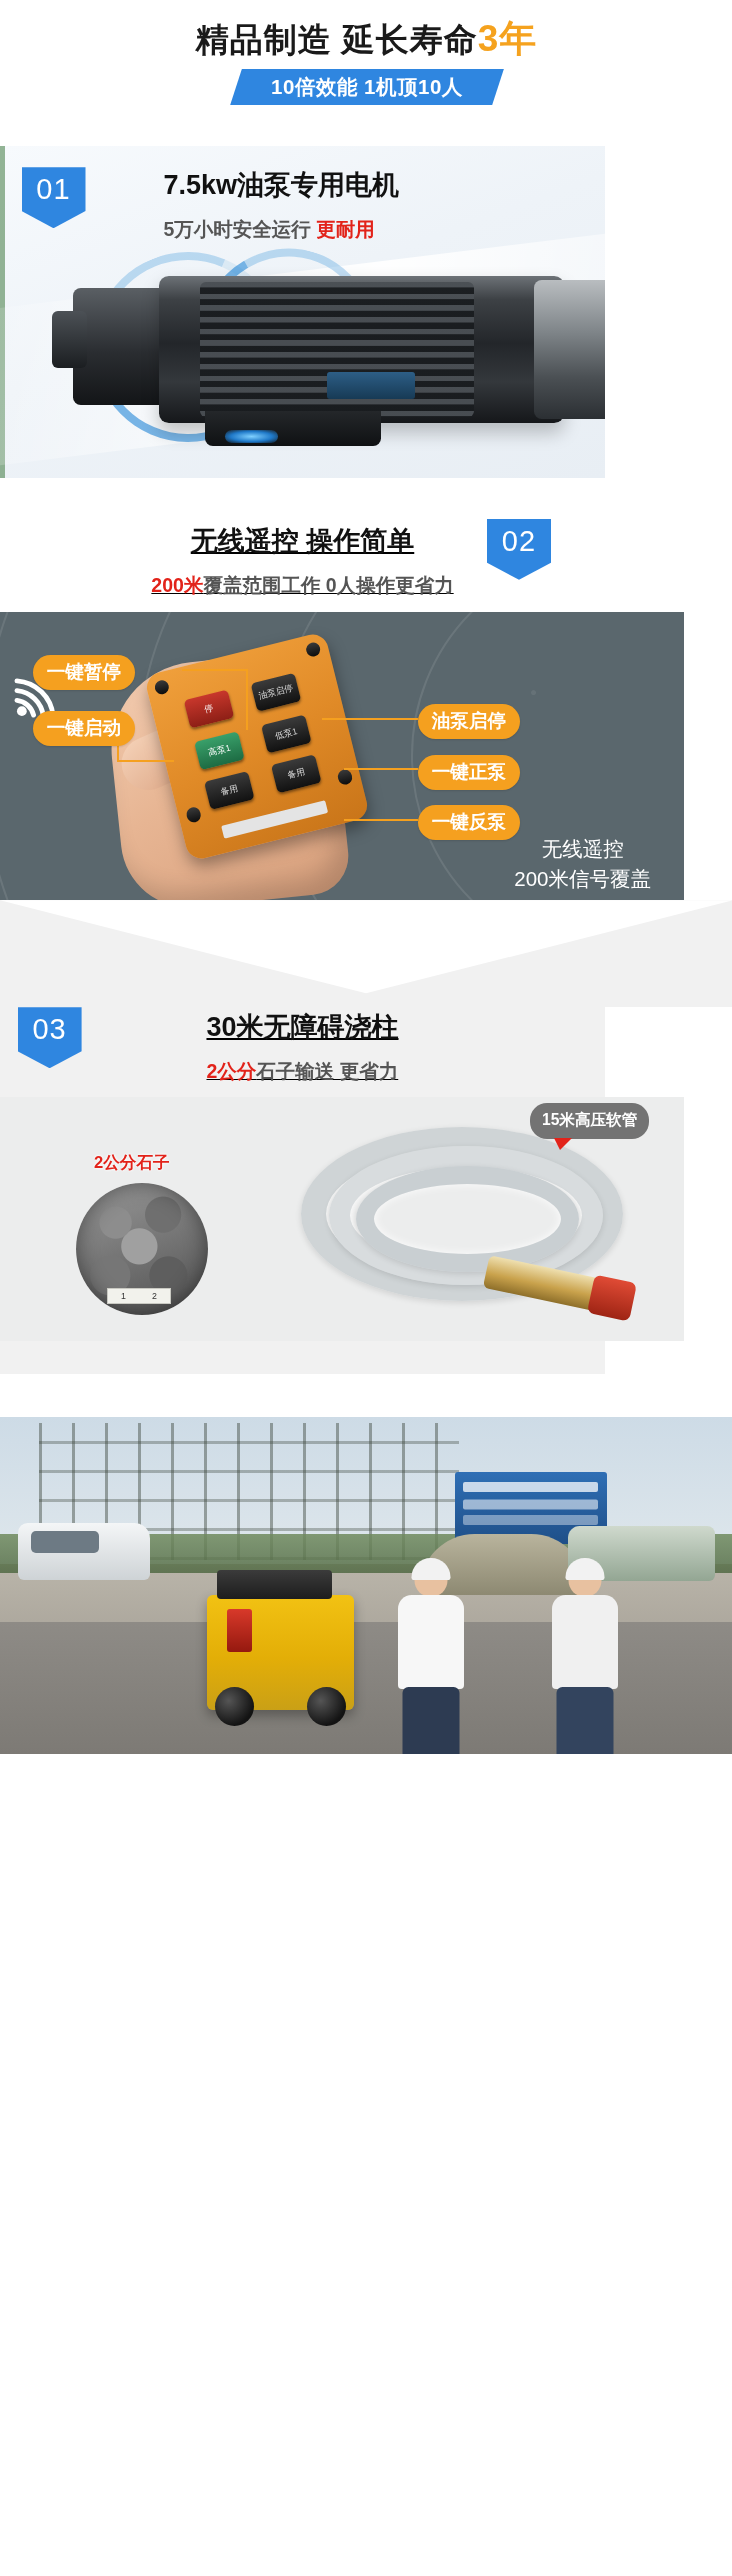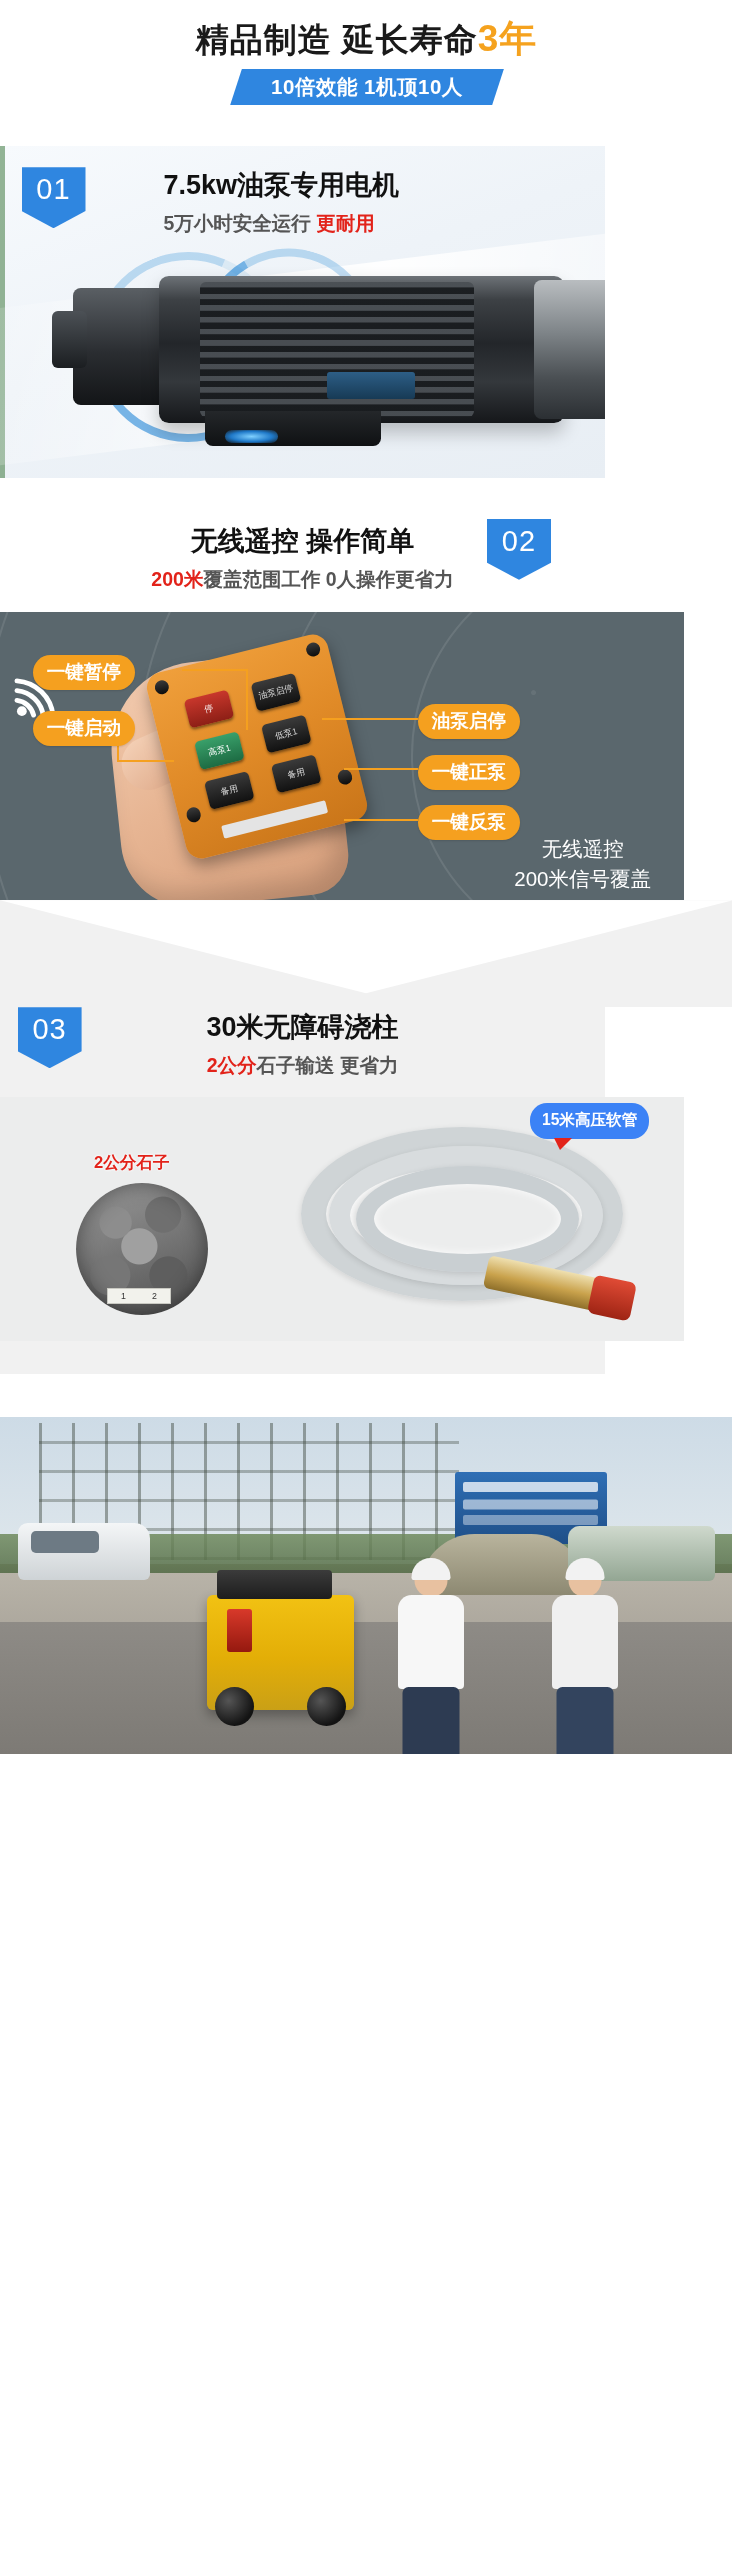--- a/index.html
+++ b/index.html
@@ -21,34 +21,34 @@
   .header-title .accent { color:#f5a21e; font-size:37px; }
   .header-banner-wrap { margin-top:4.9px; display:flex; justify-content:center; }
   .header-banner {
     background:#2f86e0; color:#fff; font-size:20.5px; font-weight:bold;
     padding:5.9px 35px 6.8px 35px; line-height:23.4px;
     transform:skewX(-18deg);
   }
   .header-banner span { display:inline-block; transform:skewX(18deg); letter-spacing:0.5px; }
 
   
-  .section { position:relative; width:605px; }
+  .section { position:relative; width:605px;text-decoration:underline; }
 
   
   .badge {
     width:64px; height:61px; background:#2f86e0; color:#fff;
     display:flex; align-items:flex-start; justify-content:center;
     font-size:29px; font-weight:normal; letter-spacing:1px;
     padding-top:5.9px;
     clip-path:polygon(0 0,100% 0,100% 72%,50% 100%,0 72%);
     flex:0 0 auto;
   }
 
   .sec-title { font-size:27px; font-weight:bold; color:#111; line-height:37px; white-space:nowrap; }
-  .sec-sub  { font-size:19.5px; font-weight:bold; color:#222; line-height:29px; margin-top:5px; white-space:nowrap; }
+  .sec-sub  { font-size:19.5px; font-weight:bold; color:#222; line-height:29px; margin-top:11px; white-space:nowrap; }
   .sec-sub .red { color:#e2231a; }
   .sec-sub .gray { color:#555; font-weight:bold; }
 
   
   .s1 {
     height:332px; margin-top:41px;
     background:linear-gradient(160deg,#f7fafd 0%,#eef3f8 45%,#e8eef4 100%);
     position:relative; overflow:hidden;
   }
   .s1:before{
@@ -161,21 +161,21 @@
   .chevron { width:733px; height:107px; background:#f1f1f1; position:relative; overflow:hidden; }
   .chevron:before {
     content:""; position:absolute; left:0; top:0; width:733px; height:107px;
     background:#fff; clip-path:polygon(0 0,733px 0,366px 93px);
   }
 
   
   .s3 { background:#f1f1f1; padding-bottom:33px; }
   .s3-head { display:flex; align-items:flex-start; justify-content:center; position:relative; height:84px; }
   .s3-head .badge { position:absolute; left:17.6px; top:0; }
-  .s3-head .txt { text-align:right; padding-top:2px; }
+  .s3-head .txt { text-align:left; padding-top:2px; }
   .s3-photo { margin:5.9px auto 0 auto; width:684px; height:244px; position:relative; background:#eceded; overflow:hidden; }
   .stones {
     position:absolute; left:76px; top:86px; width:132px; height:132px; border-radius:50%;
     background:
       radial-gradient(circle at 30% 30%, #8d8d8d 0 15.6px, rgba(0,0,0,0) 16.6px),
       radial-gradient(circle at 66% 24%, #6f6f6f 0 17.6px, rgba(0,0,0,0) 18.6px),
       radial-gradient(circle at 26% 70%, #767676 0 19.5px, rgba(0,0,0,0) 20.5px),
       radial-gradient(circle at 70% 70%, #5e5e5e 0 18.6px, rgba(0,0,0,0) 19.5px),
       radial-gradient(circle at 48% 48%, #a0a0a0 0 17.6px, rgba(0,0,0,0) 18.6px),
       linear-gradient(160deg,#9a9a9a,#4f4f4f);
@@ -203,21 +203,21 @@
   .hose .coupler {
     position:absolute; left:203px; top:152px; width:117px; height:33px; border-radius:5.9px;
     background:linear-gradient(180deg,#efe0b0,#c9a24c 55%,#8e6f2a);
     transform:rotate(12deg); z-index:4;
   }
   .hose .coupler:after {
     content:""; position:absolute; right:-33px; top:-2.9px; width:43px; height:39px; border-radius:6.8px;
     background:linear-gradient(180deg,#e04b35,#9e2414);
   }
   .hose-tag {
-    position:absolute; right:35px; top:5.9px; background:#3b82f6; color:#fff;
+    position:absolute; right:35px; top:5.9px; background:#737373; color:#fff;
     font-size:15.6px; font-weight:bold; padding:6.8px 11.7px 7.8px 11.7px; border-radius:17px; z-index:7; white-space:nowrap;
   }
   .hose-tag:after {
     content:""; position:absolute; left:23.4px; bottom:-11.7px; width:0; height:0;
     border-left:6.8px solid transparent; border-right:12.7px solid transparent; border-top:12.7px solid #e2231a;
   }
 
   
   .s4 { padding-top:43px; background:#fff; }
   .s4-head { display:flex; align-items:flex-start; justify-content:center; position:relative; height:82px; }

